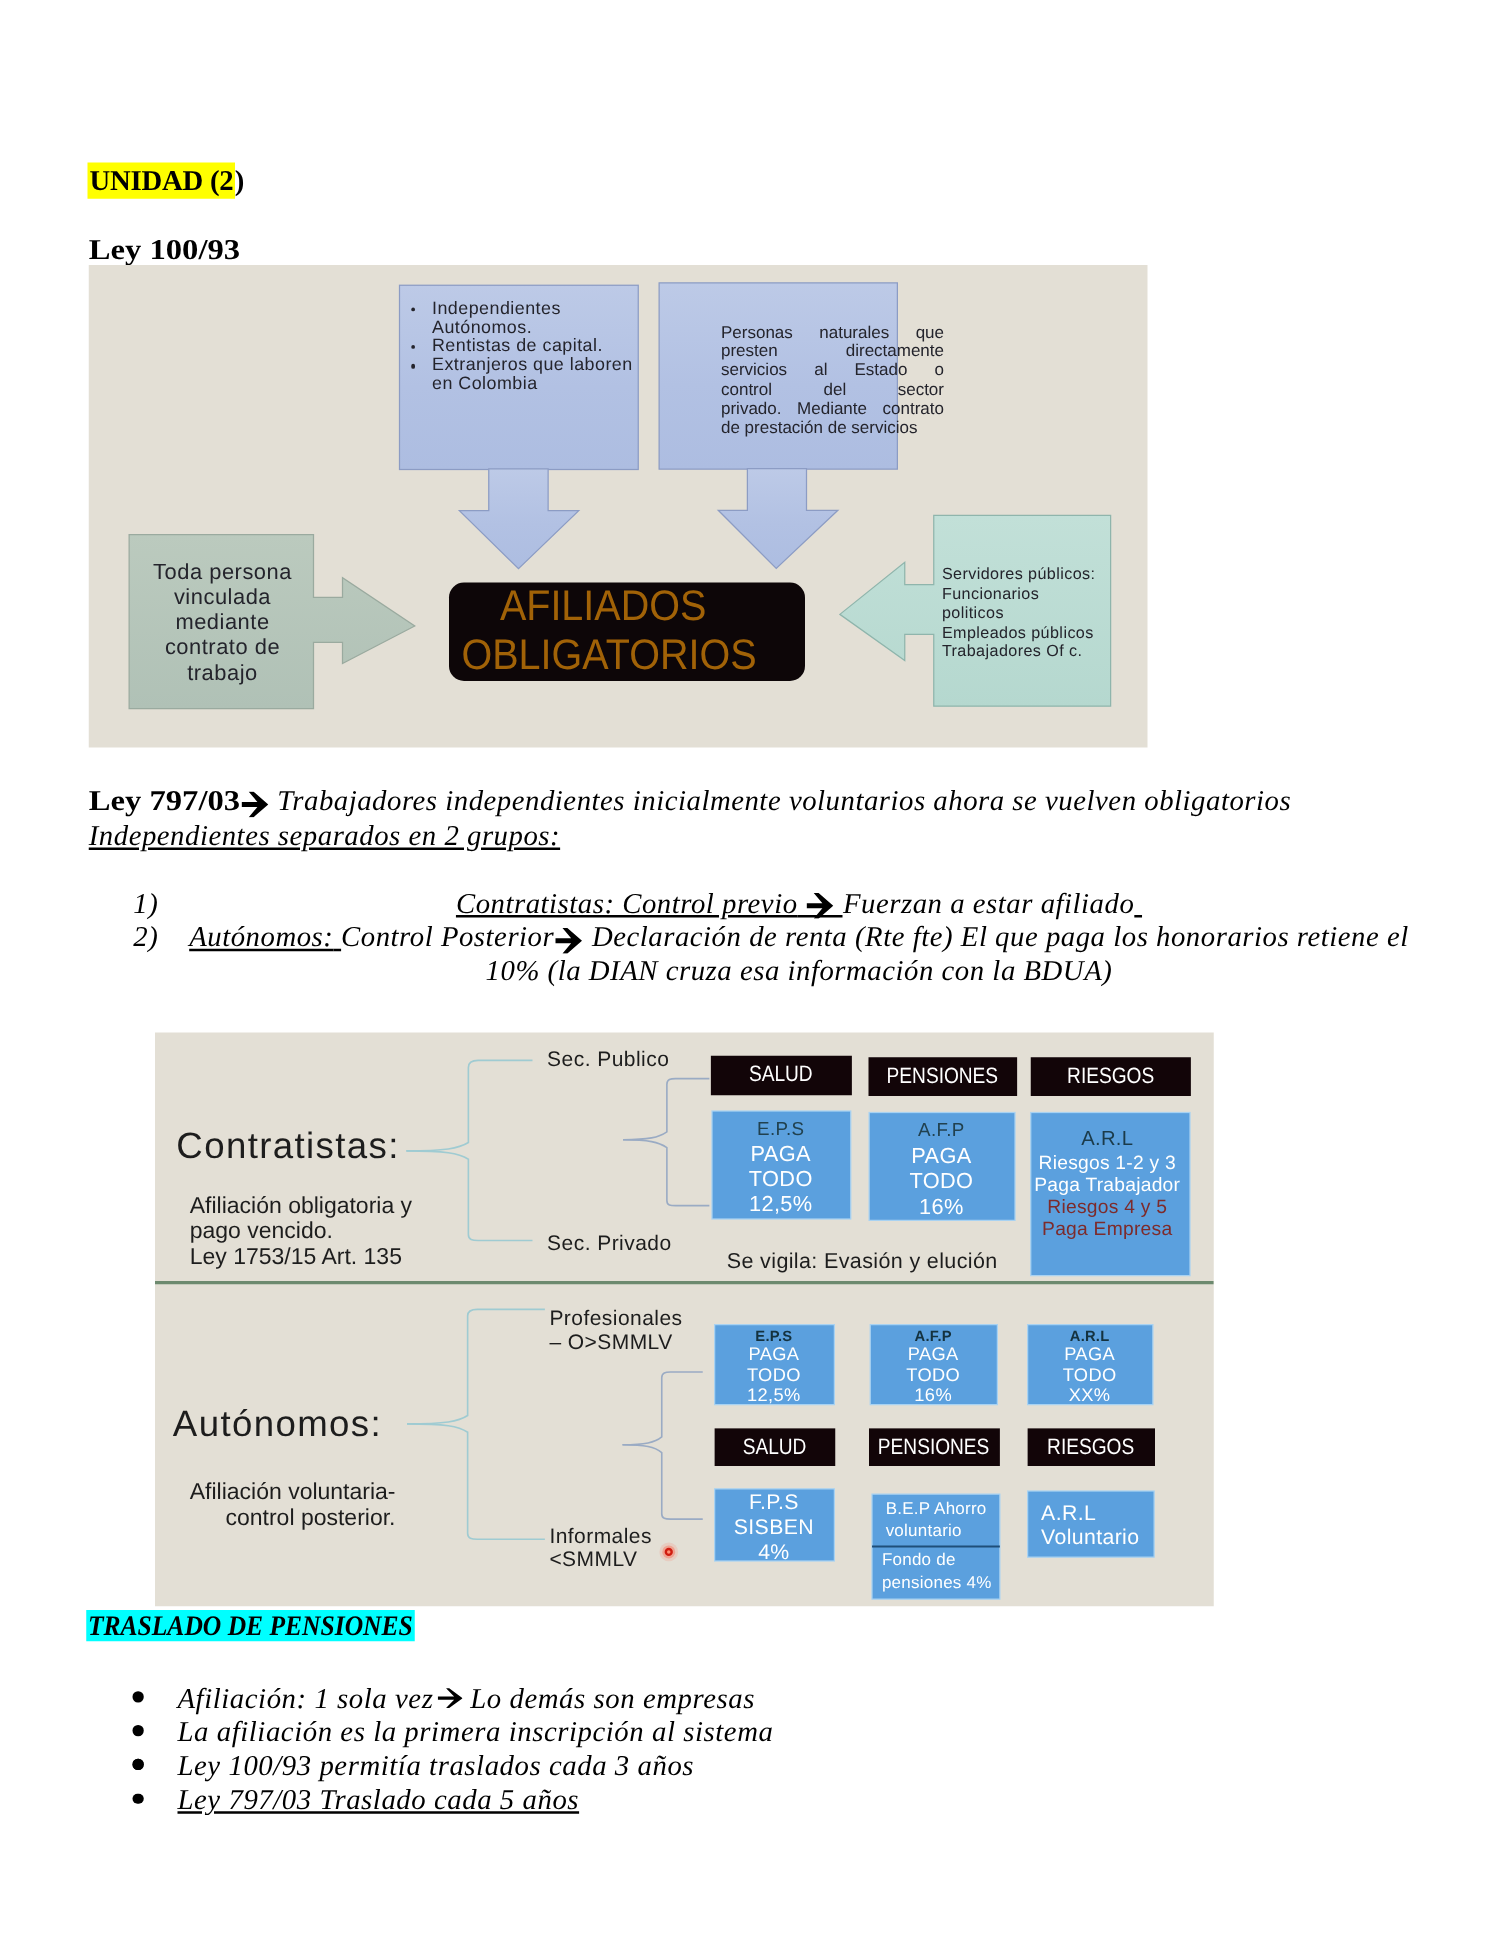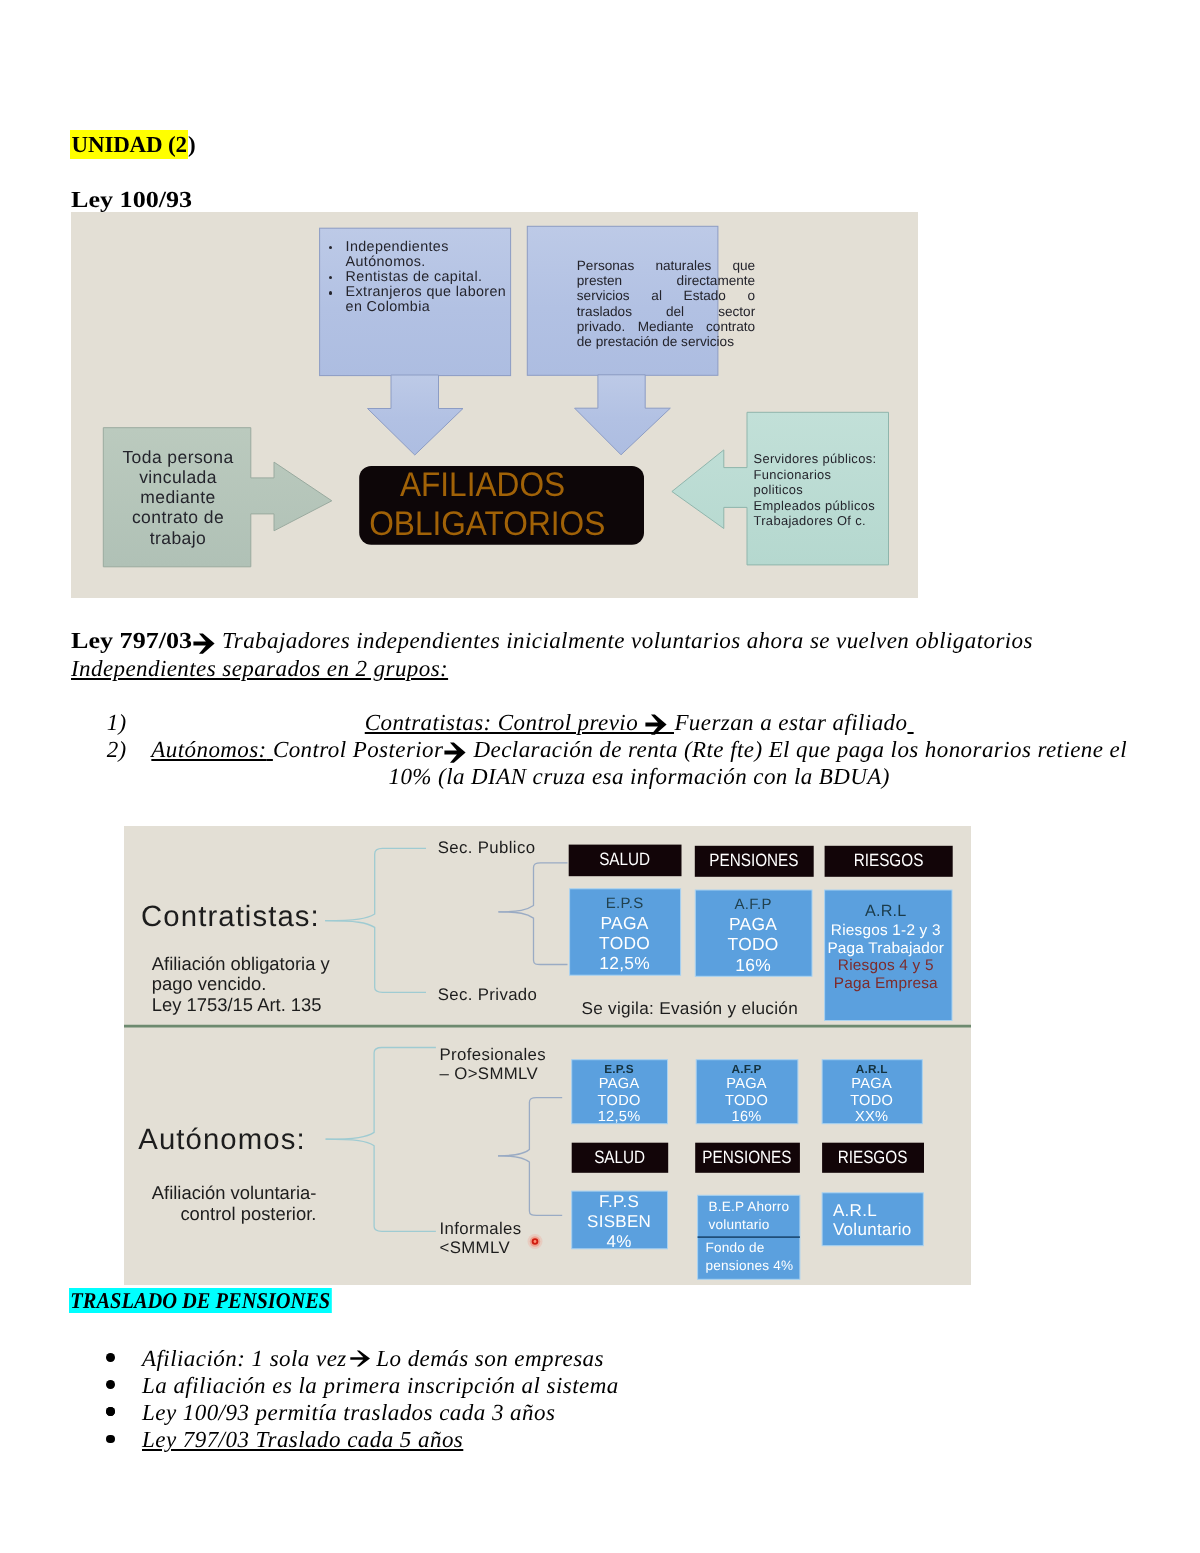--- a/index.html
+++ b/index.html
@@ -132,21 +132,21 @@
             <span>presten</span>
             <span>directamente</span>
           </div>
           <div style="display: flex; justify-content: space-between;">
             <span>servicios</span>
             <span>al</span>
             <span>Estado</span>
             <span>o</span>
           </div>
           <div style="display: flex; justify-content: space-between;">
-            <span>traslados</span>
+            <span>control</span>
             <span>del</span>
             <span>sector</span>
           </div>
           <div style="display: flex; justify-content: space-between;">
             <span>privado.</span>
             <span>Mediante</span>
             <span>contrato</span>
           </div>
           <div>de prestación de servicios</div>
         </div>

